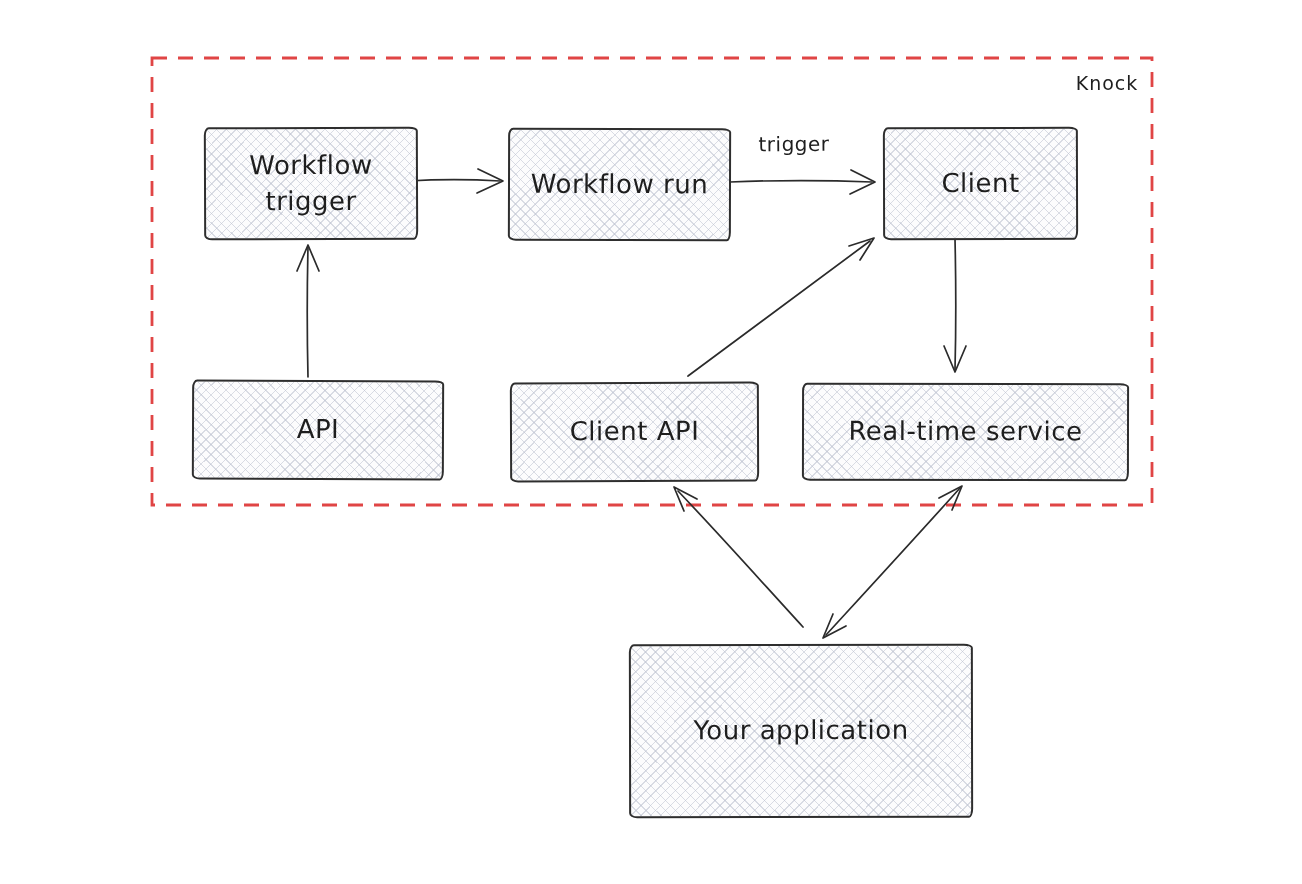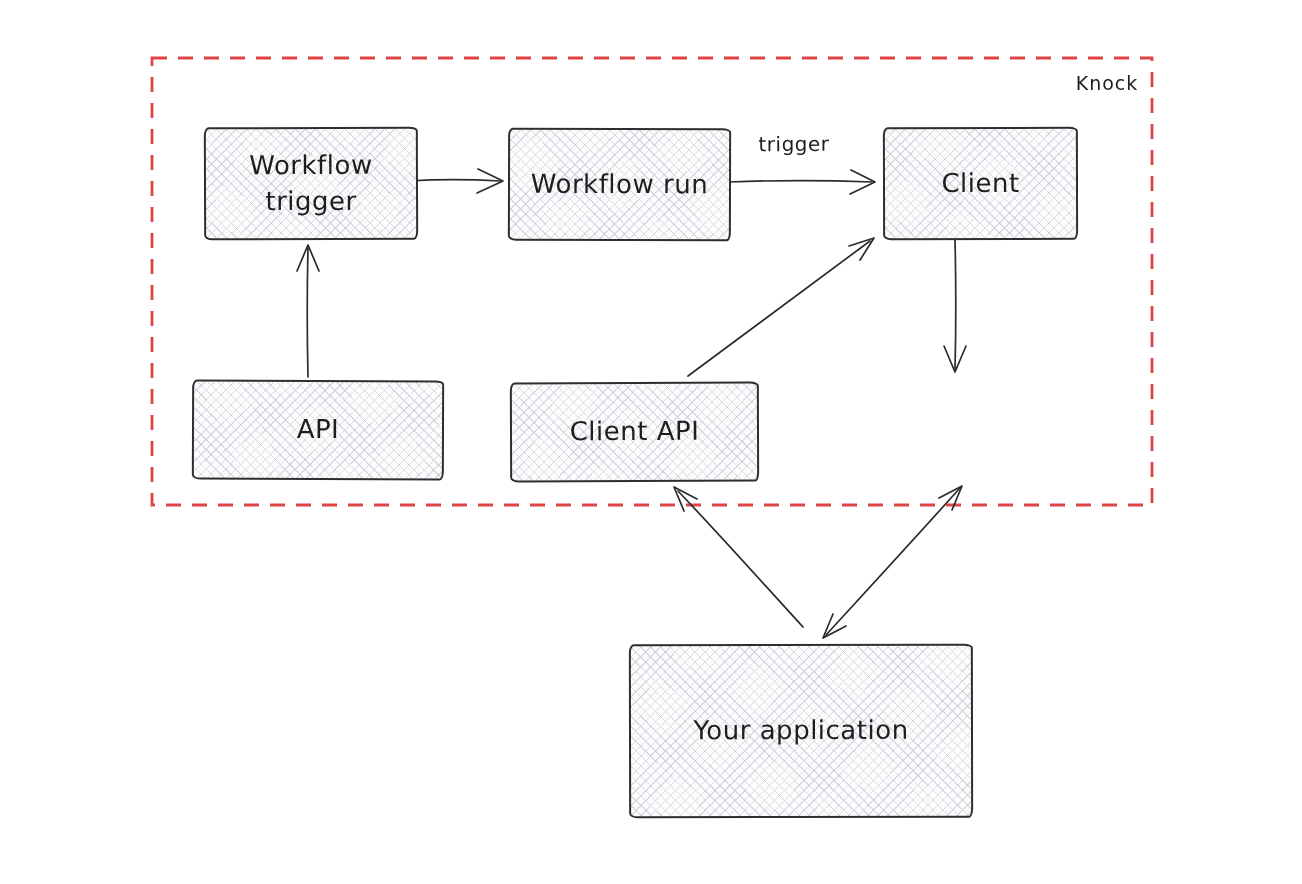--- a/index.html
+++ b/index.html
@@ -97,20 +97,23 @@
   </div>
 
   <div class="node" id="node-api">
     <span>API</span>
   </div>
 
   <div class="node" id="node-client-api">
     <span>Client API</span>
   </div>
 
+  <div class="node" id="node-real-time-service">
+    <span>Real-time service</span>
+  </div>
 
   <div class="node" id="node-your-application">
     <span>Your application</span>
   </div>
 
   <div class="edge-label">trigger</div>
 
 </div>
 
 </body></html>

